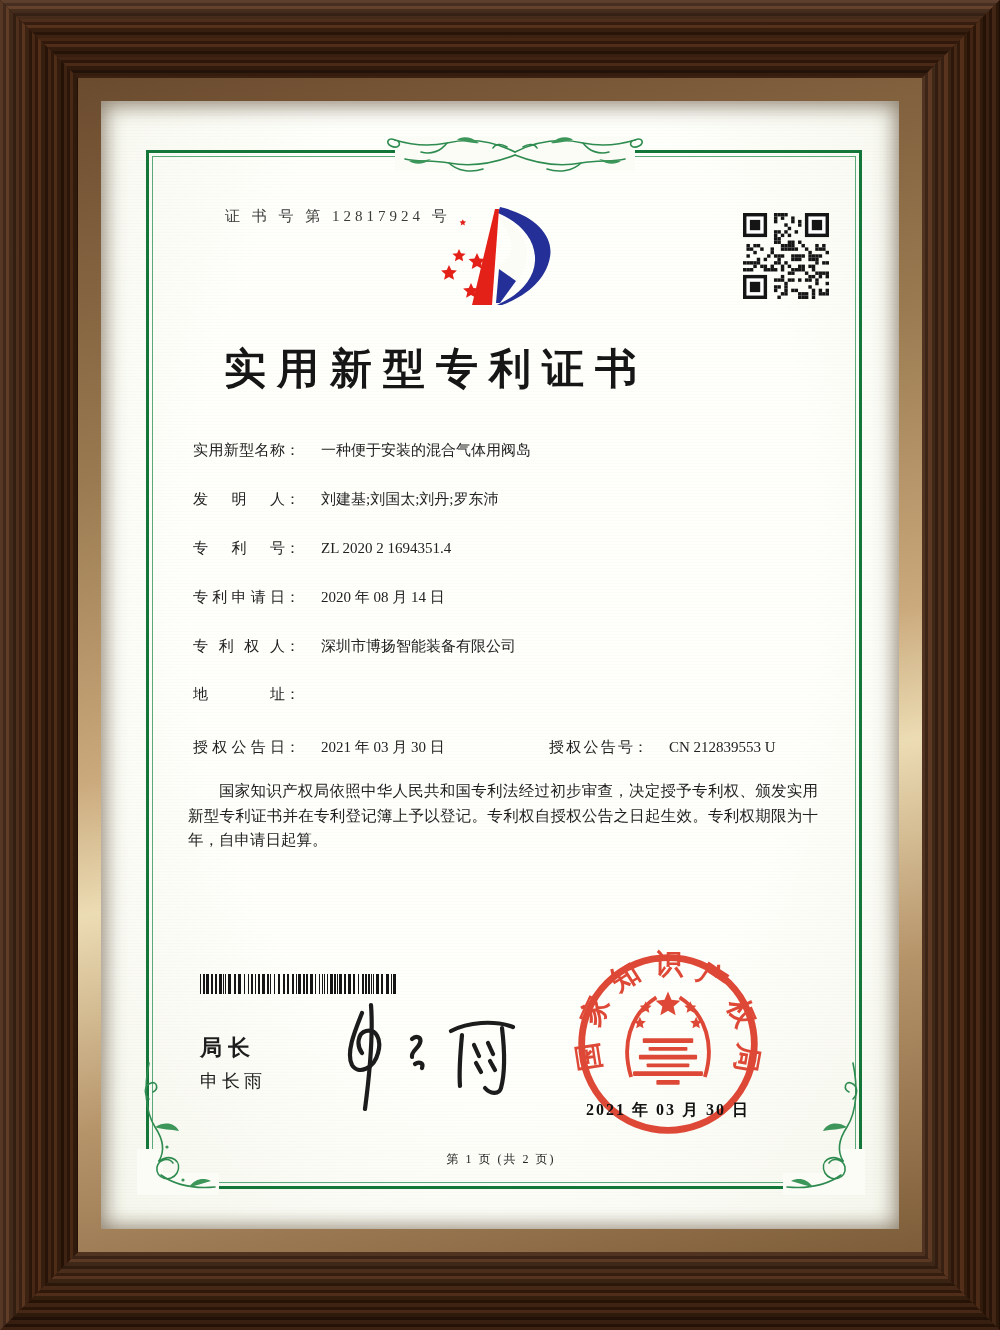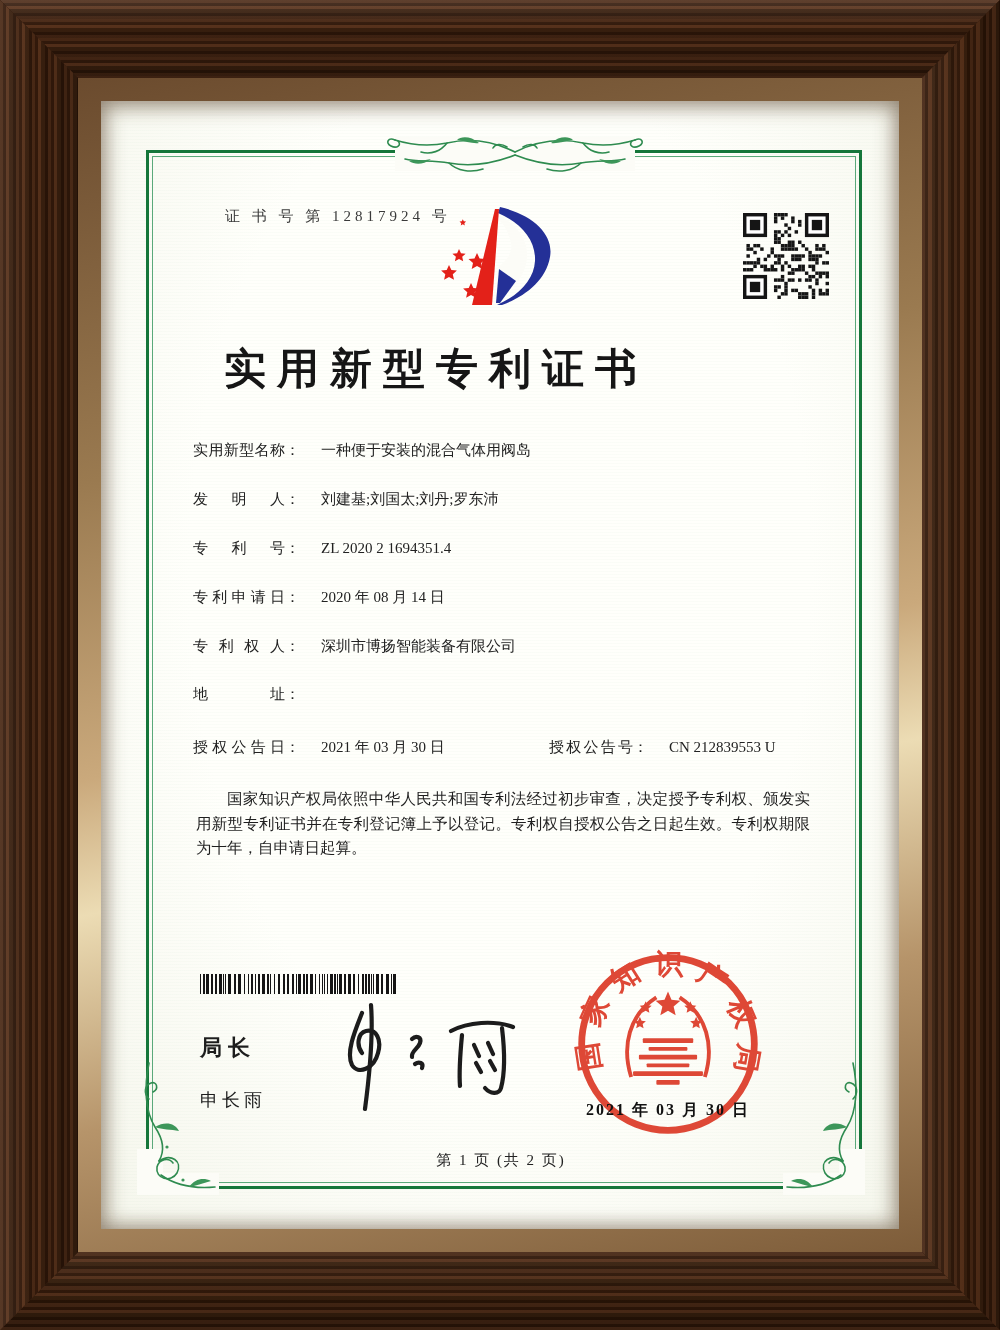--- a/index.html
+++ b/index.html
@@ -57,28 +57,28 @@
   .title{left:0;width:670px;top:240px;text-align:center;font-size:42px;font-weight:700;
          letter-spacing:11px;color:#161616;}
   .row{left:92px;font-size:15px;line-height:26px;color:#222;display:flex;align-items:flex-start;}
   .row .label{display:inline-flex;justify-content:space-between;width:92px;flex:none;}
   .row .colon{flex:none;}
   .row .value{white-space:pre-line;margin-left:21px;}
   .pair2{position:absolute;left:356px;top:0;display:flex;}
   .pair2 .label{width:84px;}
   .paras{left:79px;top:670px;width:646px;font-size:15.5px;line-height:24.5px;
          text-align:justify;color:#1f1f1f;}
-  .paras p{margin:16px;text-indent:2em;}
+  .paras p{margin:8px;text-indent:2em;}
   .director-title{left:99px;top:932px;font-size:22px;letter-spacing:6px;color:#1d1d1d;
       font-family:"Liberation Sans","DejaVu Sans",sans-serif;font-weight:700;}
   .director-name{left:99px;top:968px;font-size:18px;letter-spacing:4px;color:#1d1d1d;
-      font-family:Liberation Mono, monospace;font-weight:500;margin-top:19px;}
+      font-family:Liberation Mono, monospace;font-weight:500;}
   .seal-date{left:470px;top:999px;width:194px;text-align:center;font-size:16px;
       letter-spacing:2px;color:#111;font-weight:600;}
-  .footer{left:45px;top:1050px;width:710px;text-align:center;font-size:15px;
+  .footer{left:45px;top:1050px;width:710px;text-align:center;font-size:12px;
       letter-spacing:2px;color:#222;}
 </style>
 </head>
 <body>
 
 <div class="scene">
   <div class="wood wood-top"></div>
   <div class="wood wood-bottom"></div>
   <div class="wood wood-left"></div>
   <div class="wood wood-right"></div>

